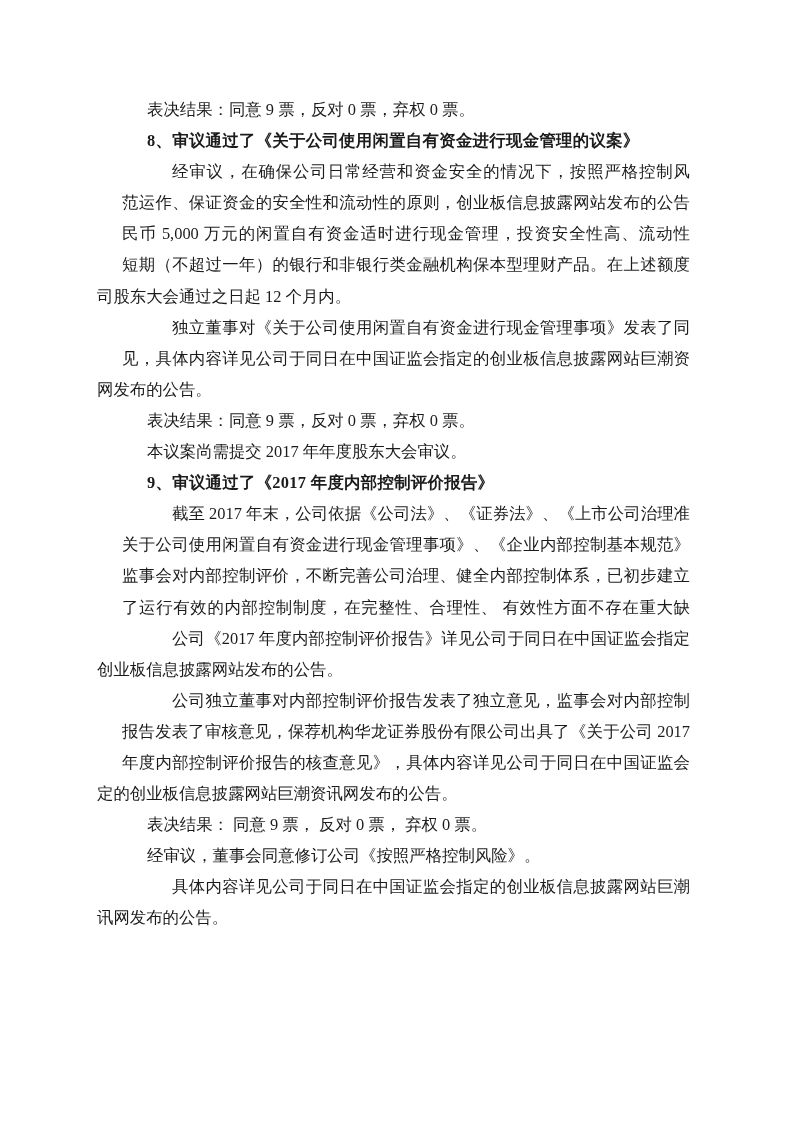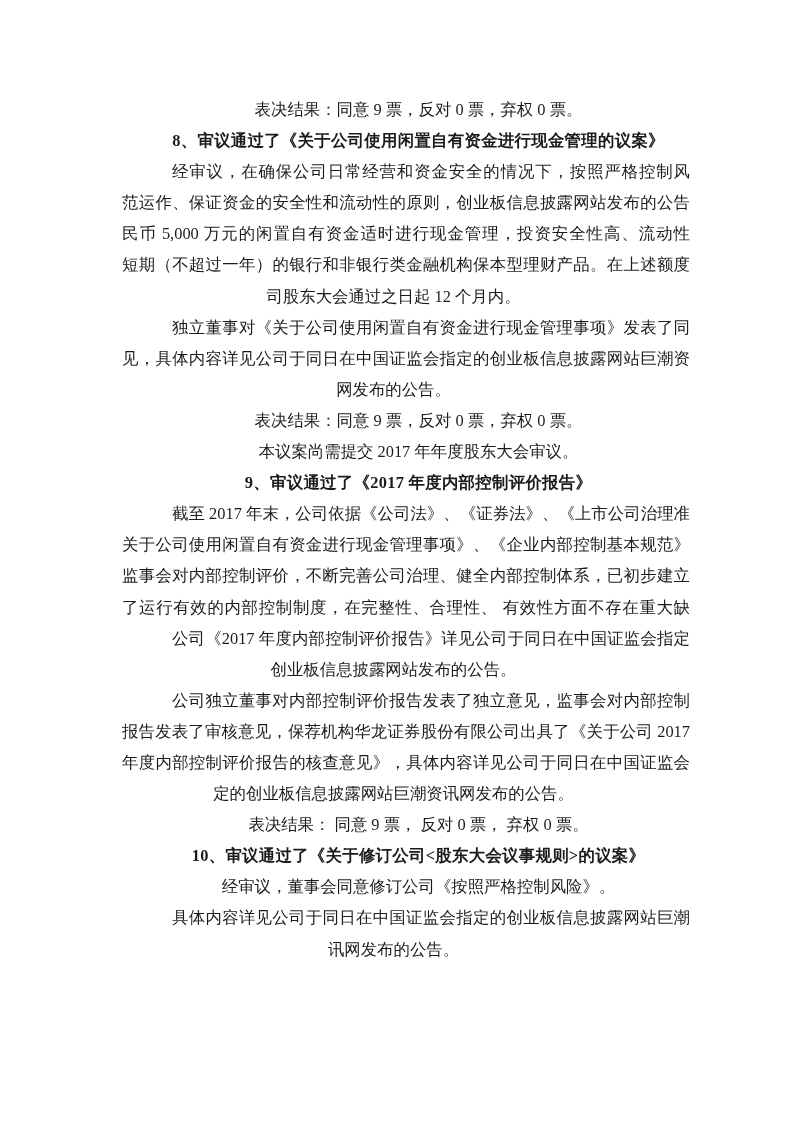--- a/index.html
+++ b/index.html
@@ -21,21 +21,21 @@
     top: 94px;
     width: 593px;
     color: #1b1b1b;
     font-size: 16.4px;
     line-height: 31.1px;
   }
   .line {
     height: 31.1px;
     overflow: hidden;
     white-space: pre-wrap;
-    text-align: center;
+    text-align: left;
   }
   .line.justify {
     text-align: justify;
     text-align-last: justify;
     margin-left: 25px;
   }
   .line.indent {
     padding-left: 50px;
   }
   .line.bold {
@@ -65,18 +65,17 @@
       <div class="line justify">关于公司使用闲置自有资金进行现金管理事项》、《企业内部控制基本规范》等有关</div>
       <div class="line justify">监事会对内部控制评价，不断完善公司治理、健全内部控制体系，已初步建立</div>
       <div class="line justify">了运行有效的内部控制制度，在完整性、合理性、 有效性方面不存在重大缺陷。</div>
       <div class="line indent justify">公司《2017 年度内部控制评价报告》详见公司于同日在中国证监会指定的</div>
       <div class="line">创业板信息披露网站发布的公告。</div>
       <div class="line indent justify">公司独立董事对内部控制评价报告发表了独立意见，监事会对内部控制评价</div>
       <div class="line justify">报告发表了审核意见，保荐机构华龙证券股份有限公司出具了《关于公司 2017</div>
       <div class="line justify">年度内部控制评价报告的核查意见》，具体内容详见公司于同日在中国证监会指</div>
       <div class="line">定的创业板信息披露网站巨潮资讯网发布的公告。</div>
       <div class="line indent">表决结果： 同意 9 票， 反对 0 票， 弃权 0 票。</div>
-      <div class="line indent bold">10、审议通过了《关于修订公司&lt;股东大会议事规则&gt;的议案》</div>
       <div class="line indent">经审议，董事会同意修订公司《按照严格控制风险》。</div>
       <div class="line indent justify">具体内容详见公司于同日在中国证监会指定的创业板信息披露网站巨潮资</div>
       <div class="line">讯网发布的公告。</div>
     </div>
 </div>
 
 </body></html>

